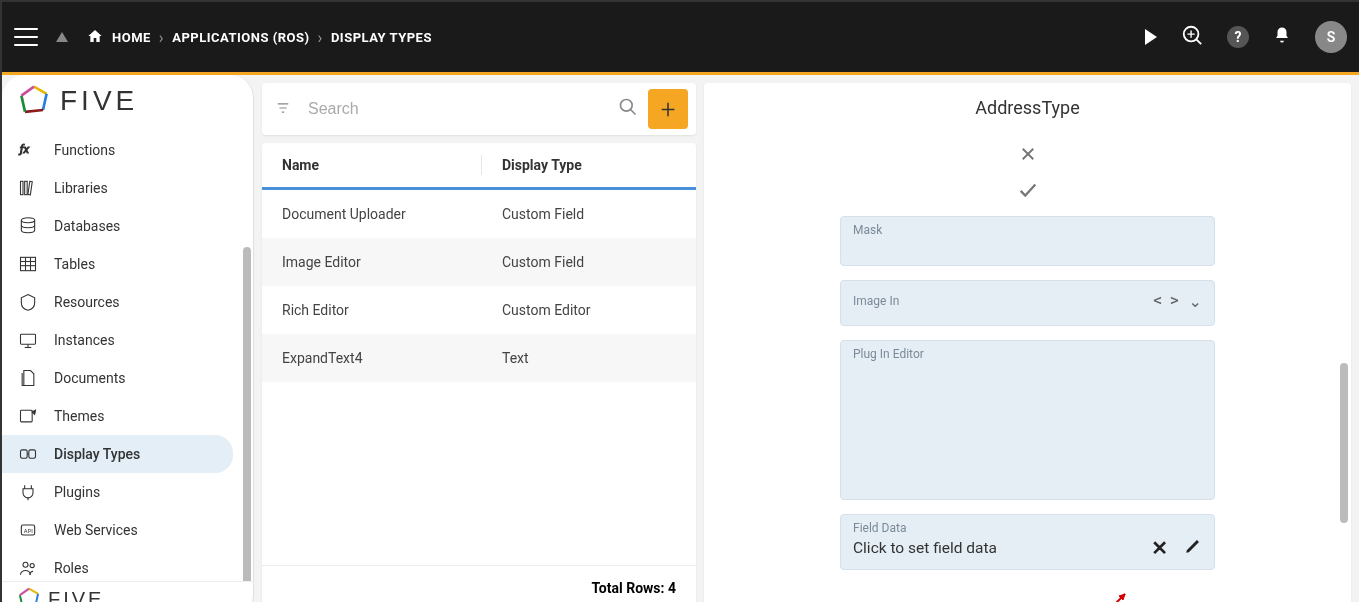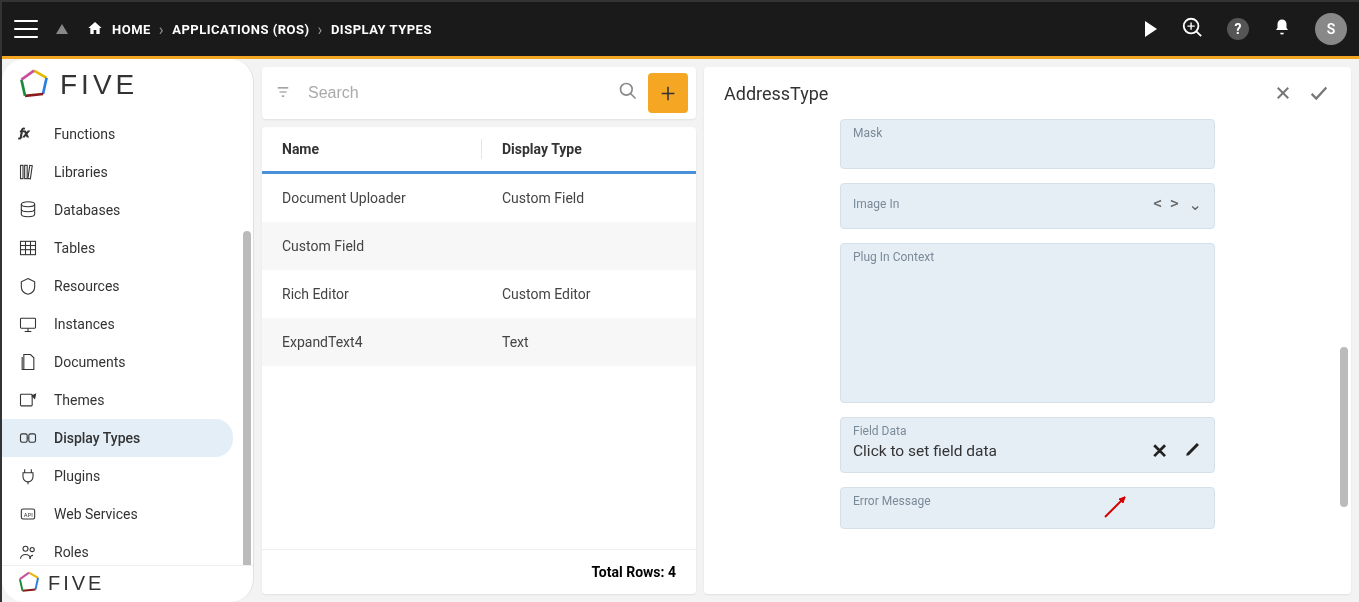--- a/index.html
+++ b/index.html
@@ -1,19 +1,19 @@
 <!DOCTYPE html>
 <html><head>
 <meta charset="utf-8">
 <style>
   * { box-sizing: border-box; margin: 0; padding: 0; }
   html, body { width: 1359px; height: 602px; font-family: -apple-system, BlinkMacSystemFont, "Segoe UI", Roboto, Arial, sans-serif; overflow: hidden; background: #fff; border: 1px solid #333; }
   
   
-  .topbar { height: 54px; background: #1a1a1a; display: flex; align-items: center; padding: 0 12px; color: #fff; position: relative; }
+  .topbar { height: 70px; background: #1a1a1a; display: flex; align-items: center; padding: 0 12px; color: #fff; position: relative; }
   .topbar-left { display: flex; align-items: center; gap: 18px; }
   .topbar-right { display: flex; align-items: center; gap: 24px; margin-left: auto; }
   .hamburger { width: 24px; height: 18px; display: flex; flex-direction: column; justify-content: space-between; cursor: pointer; }
   .hamburger span { height: 2px; background: #fff; border-radius: 1px; }
   .arrow-up { width: 0; height: 0; border-left: 6px solid transparent; border-right: 6px solid transparent; border-bottom: 10px solid #888; }
   .crumb { display: flex; align-items: center; gap: 8px; font-size: 13px; font-weight: 700; letter-spacing: 0.5px; text-transform: uppercase; }
   .chev { color: #999; font-size: 16px; font-weight: 400; }
   .home-ico { display: inline-block; }
   .play-tri { width: 0; height: 0; border-left: 12px solid #fff; border-top: 8px solid transparent; border-bottom: 8px solid transparent; }
   .help-cir { width: 22px; height: 22px; border-radius: 50%; background: #555; color:#fff; display:flex; align-items:center; justify-content:center; font-weight:700; font-size:14px;}
@@ -56,21 +56,21 @@
   .col-type { flex: 1; }
   .th.col-name::after { content:""; position:absolute; right:0; top:-2px; bottom:-2px; width:1px; background:#e5e5e5; }
   .tbody { flex:1; }
   .trow { display:flex; padding: 16px 0; font-size:14px; color:#444; }
   .trow:nth-child(even) { background:#f7f7f7; }
   .tfoot { padding: 14px 20px; text-align:right; font-size:14px; font-weight:700; border-top:1px solid #eee; }
   
   
   .detail-panel { flex:1; padding: 8px 8px 8px 0; }
   .detail-card { background:#fff; border-radius:4px; height:100%; box-shadow: 0 1px 2px rgba(0,0,0,.08); display:flex; flex-direction:column; position: relative; }
-  .detail-head { display:flex; align-items:center; padding: 14px 20px; font-size:18px; color:#333; gap:12px; }
+  .detail-head { display:flex; align-items:center; padding: 14px 20px; font-size:18px; color:#333; gap:12px;flex-direction:column; }
   .detail-head .spacer { flex:1; }
   .close-x, .check-ok { width:24px; height:24px; cursor:pointer; color:#777; display:flex; align-items:center; justify-content:center; }
   .check-ok svg { stroke:#777; stroke-width:2.5; fill:none; }
   .fields-wrap { flex:1; padding: 0 20px 16px; overflow:hidden; display:flex; flex-direction:column; align-items:center; gap:14px; position:relative; }
   .field { width: 375px; background:#e6eef5; border:1px solid #d5e0ea; border-radius:4px; padding: 6px 12px 10px; position:relative; }
   .field-label { font-size:12px; color:#7a8a99; }
   .field-tall { height: 160px; }
   .field-mask { height: 50px; }
   .field-plugin { height: 46px; display:flex; align-items:center; }
   .field-plugin .icons { margin-left:auto; display:flex; gap:10px; color:#666; }
@@ -301,20 +301,21 @@
       <div class="thead">
         <div class="th col-name">Name</div>
         <div class="th col-type">Display Type</div>
       </div>
       <div class="tbody" id="tbody">
           <div class="trow">
             <div class="td col-name">Document Uploader</div>
             <div class="td col-type">Custom Field</div>
           </div>
           <div class="trow">
+            <div class="td col-name">Image Editor</div>
             <div class="td col-type">Custom Field</div>
           </div>
           <div class="trow">
             <div class="td col-name">Rich Editor</div>
             <div class="td col-type">Custom Editor</div>
           </div>
           <div class="trow">
             <div class="td col-name">ExpandText4</div>
             <div class="td col-type">Text</div>
           </div>
@@ -347,39 +348,36 @@
           <div class="field-label">Mask</div>
         </div>
         <div class="field field-plugin">
           <div class="field-label">Image In</div>
           <div class="icons">
             <span class="code-brackets">&lt;&nbsp;&gt;</span>
             <span class="chev-down">⌄</span>
           </div>
         </div>
         <div class="field field-tall">
-          <div class="field-label">Plug In Context</div>
+          <div class="field-label">Plug In Editor</div>
         </div>
         <div class="field field-data">
           <div class="field-label">Field Data</div>
           <div class="value-row">
             <span class="val-text">Click to set field data</span>
             <div class="row-icons">
               <span class="x-mark">✕</span>
               <span class="pencil">
                 <svg width="18" height="18" viewBox="0 0 24 24">
                     <path d="M3 21l3.5-.7L20 6.8 17.2 4 3.7 17.5 3 21zM17.2 4l2.8 2.8"></path>
                   </svg>
               </span>
             </div>
           </div>
         </div>
-        <div class="field field-error">
-          <div class="field-label">Error Message</div>
-        </div>
         <div class="arrow-annot">
           <svg width="32" height="32" viewBox="0 0 32 32">
               <line x1="4" y1="28" x2="24" y2="8" stroke-width="2"></line>
               <polygon points="24,8 18,10 22,14"></polygon>
             </svg>
         </div>
       </div>
       <div class="detail-scrollbar"></div>
     </div>
   </div>

